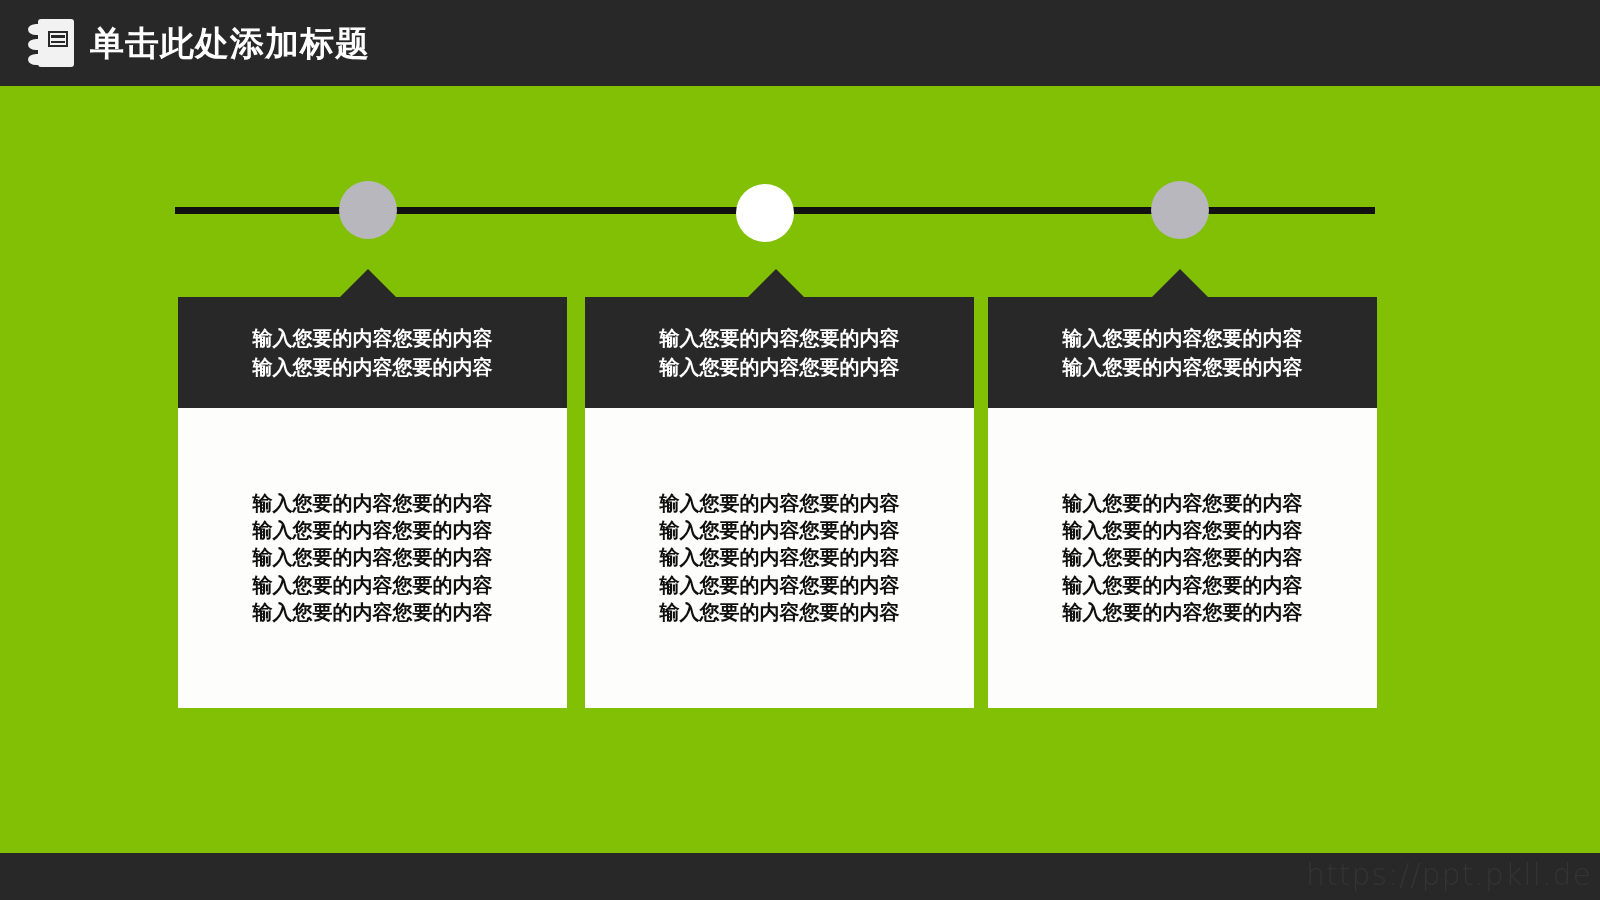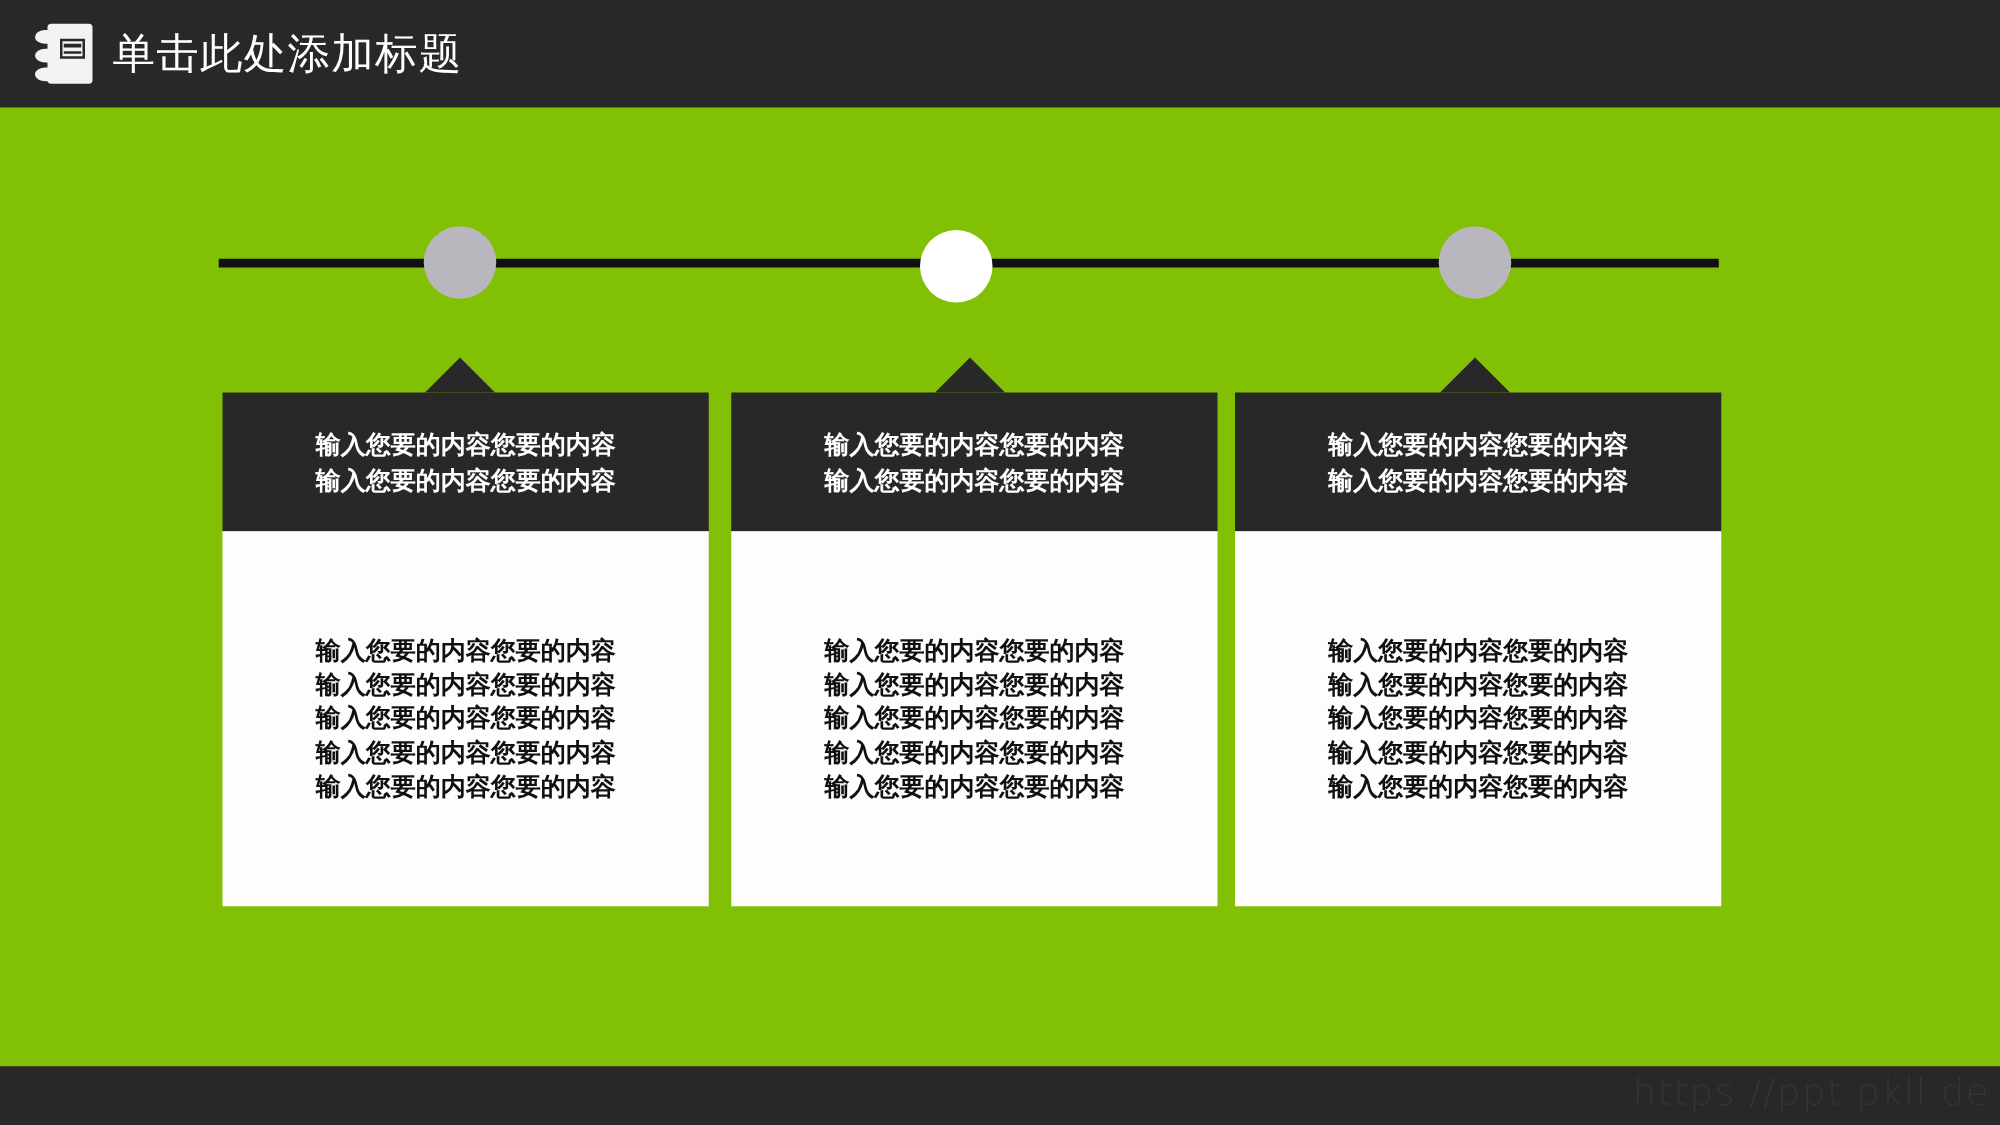--- a/index.html
+++ b/index.html
@@ -82,21 +82,21 @@
     background: #f2f2f2;
     border-radius: 9px / 6px;
   }
   .notebook-icon .ring.r1 { top: 7px; }
   .notebook-icon .ring.r2 { top: 22px; }
   .notebook-icon .ring.r3 { top: 37px; }
 
   .slide-title {
     color: #ffffff;
     font-size: 34px;
-    font-weight: normal;
+    font-weight: bold;
     letter-spacing: 1px;
     white-space: nowrap;
     line-height: 1;
   }
 
   
   .bottombar {
     position: absolute;
     left: 0;
     top: 853px;
@@ -136,21 +136,21 @@
   }
   .node.gray  { background: #b7b7bd; }
   .node.white { background: #ffffff; }
   .node.n1 { left: 339px; top: 181px; }
   .node.n2 { left: 736px; top: 184px; }
   .node.n3 { left: 1151px; top: 181px; }
 
   
   .card {
     position: absolute;
-    top: 314px;
+    top: 297px;
     width: 389px;
     z-index: 4;
   }
   .card.c1 { left: 178px; }
   .card.c2 { left: 585px; }
   .card.c3 { left: 988px; }
 
   .card-arrow {
     position: absolute;
     top: -28px;

